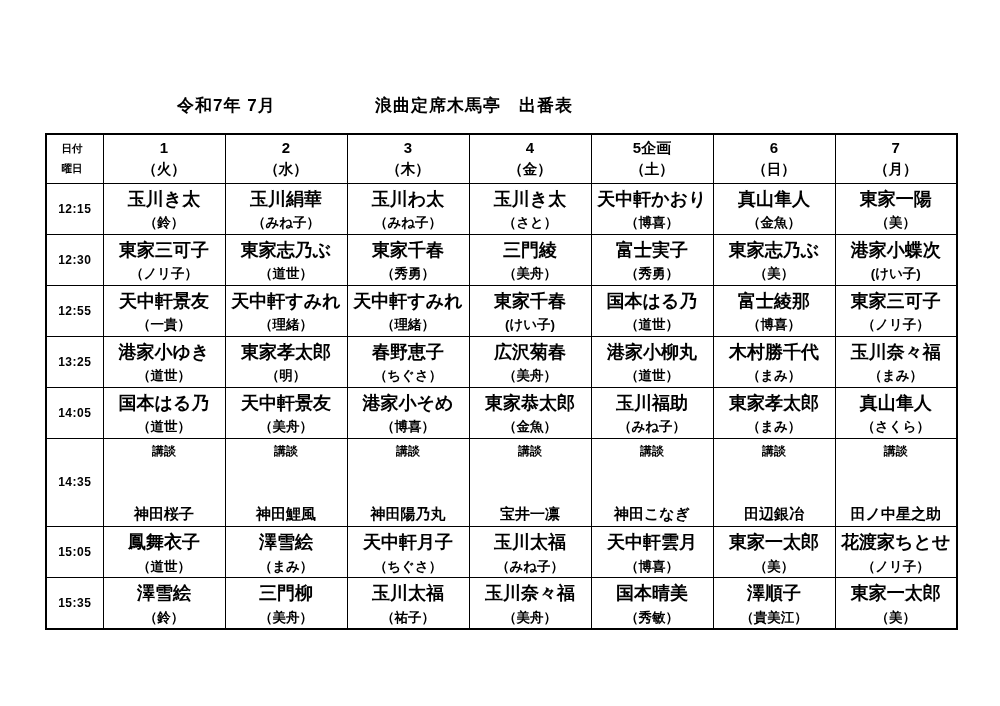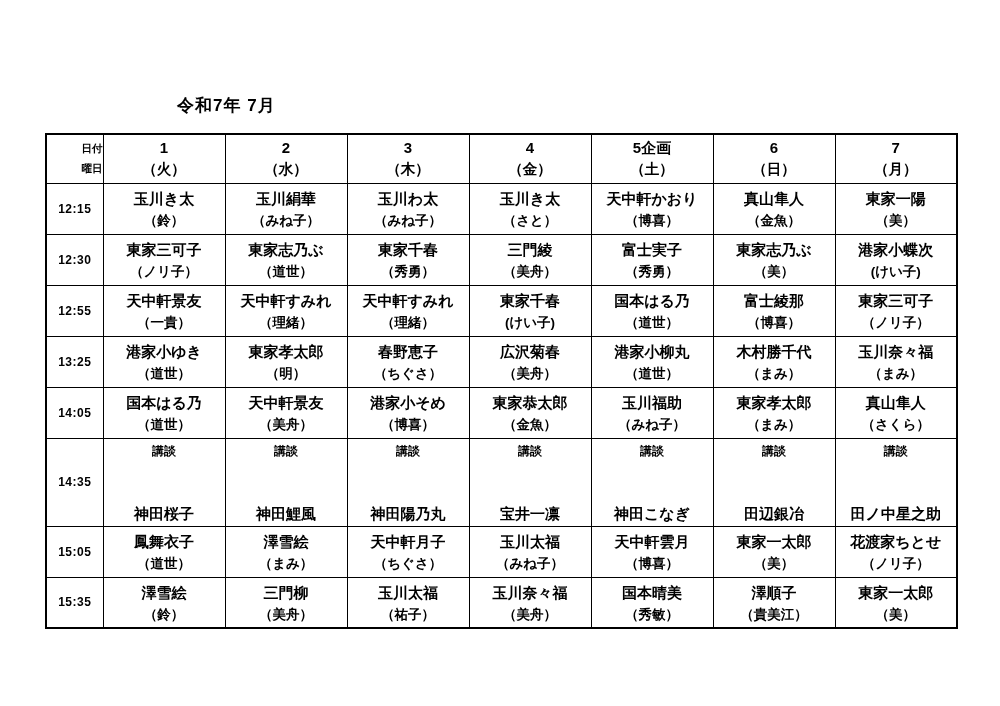--- a/index.html
+++ b/index.html
@@ -32,43 +32,44 @@
     background:#fff;
   }
   table.sched{border:2px solid #000;}
   col.c-time{width:57px;}
   col.c-day{width:122px;}
   tr.hdr{height:49px;}
   tr.r-normal{height:51px;}
   tr.r-nakairi{height:19px;}
   th.corner{vertical-align:middle;}
   th.corner .c-line{
-    font-size:10.5px;text-align:right;padding-right:0;line-height:1.9;
+    font-size:10.5px;text-align:right;padding-right:20px;line-height:1.9;
   }
   th.dayhead .d-num{font-size:15px;line-height:1.5;}
   th.dayhead .d-dow{font-size:14.5px;line-height:1.5;}
   td.time{font-size:12px;letter-spacing:0.5px;}
   td.time-min{font-size:16px;text-align:right;padding-right:3px;}
-  td.perf .p-name{font-size:15px;line-height:1.6;padding-top:1px;}
+  td.perf .p-name{font-size:18px;line-height:1.6;padding-top:1px;}
   td.perf .p-read{font-size:13.5px;line-height:1.5;}
   td.nakairi-cell{
     background:var(--nakairi-bg,#a8d7e3);
     font-size:10.5px;
   }
   td.kodan-cell{
     background:var(--kodan-bg,#f8cbad);
   }
   td.kodan-cell .k-tag{font-size:12px;line-height:1.8;padding-top:2px;}
   td.kodan-cell .k-name{font-size:15px;line-height:1.5;margin-top:41px;}
 </style>
 </head>
 <body>
 
 <div class="title">
   <span class="t-period">令和7年 7月</span>
+  <span class="t-venue">浪曲定席木馬亭　出番表</span>
 </div>
 
 <table class="sched">
   <colgroup>
       <col class="c-time">
       <col class="c-day">
       <col class="c-day">
       <col class="c-day">
       <col class="c-day">
       <col class="c-day">

